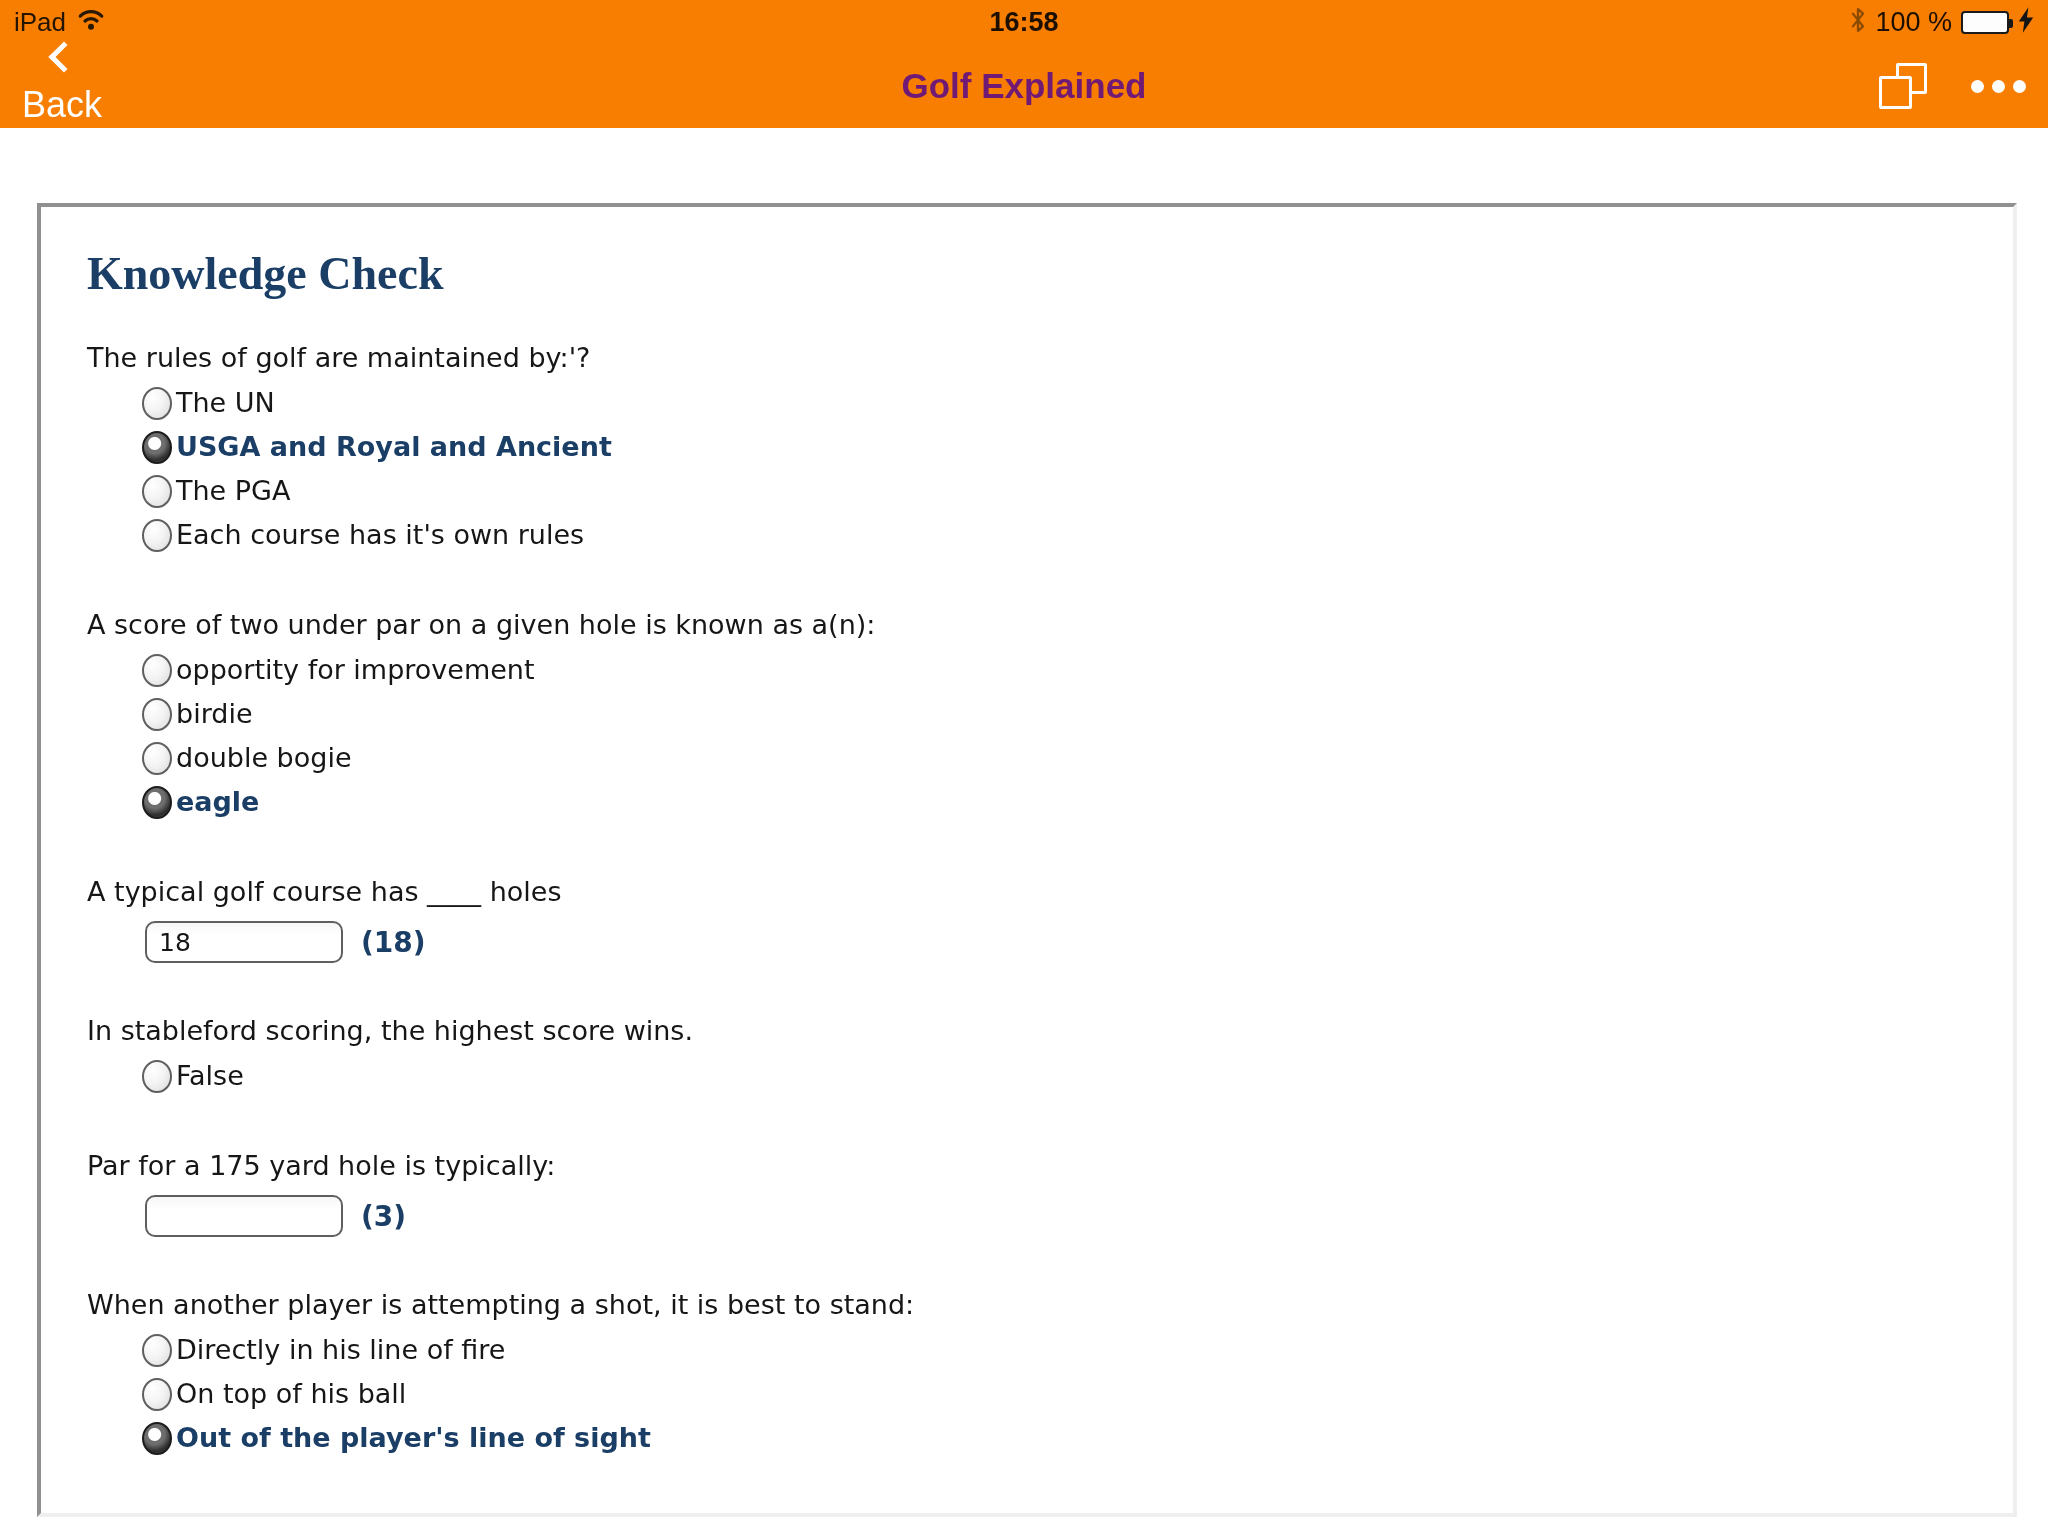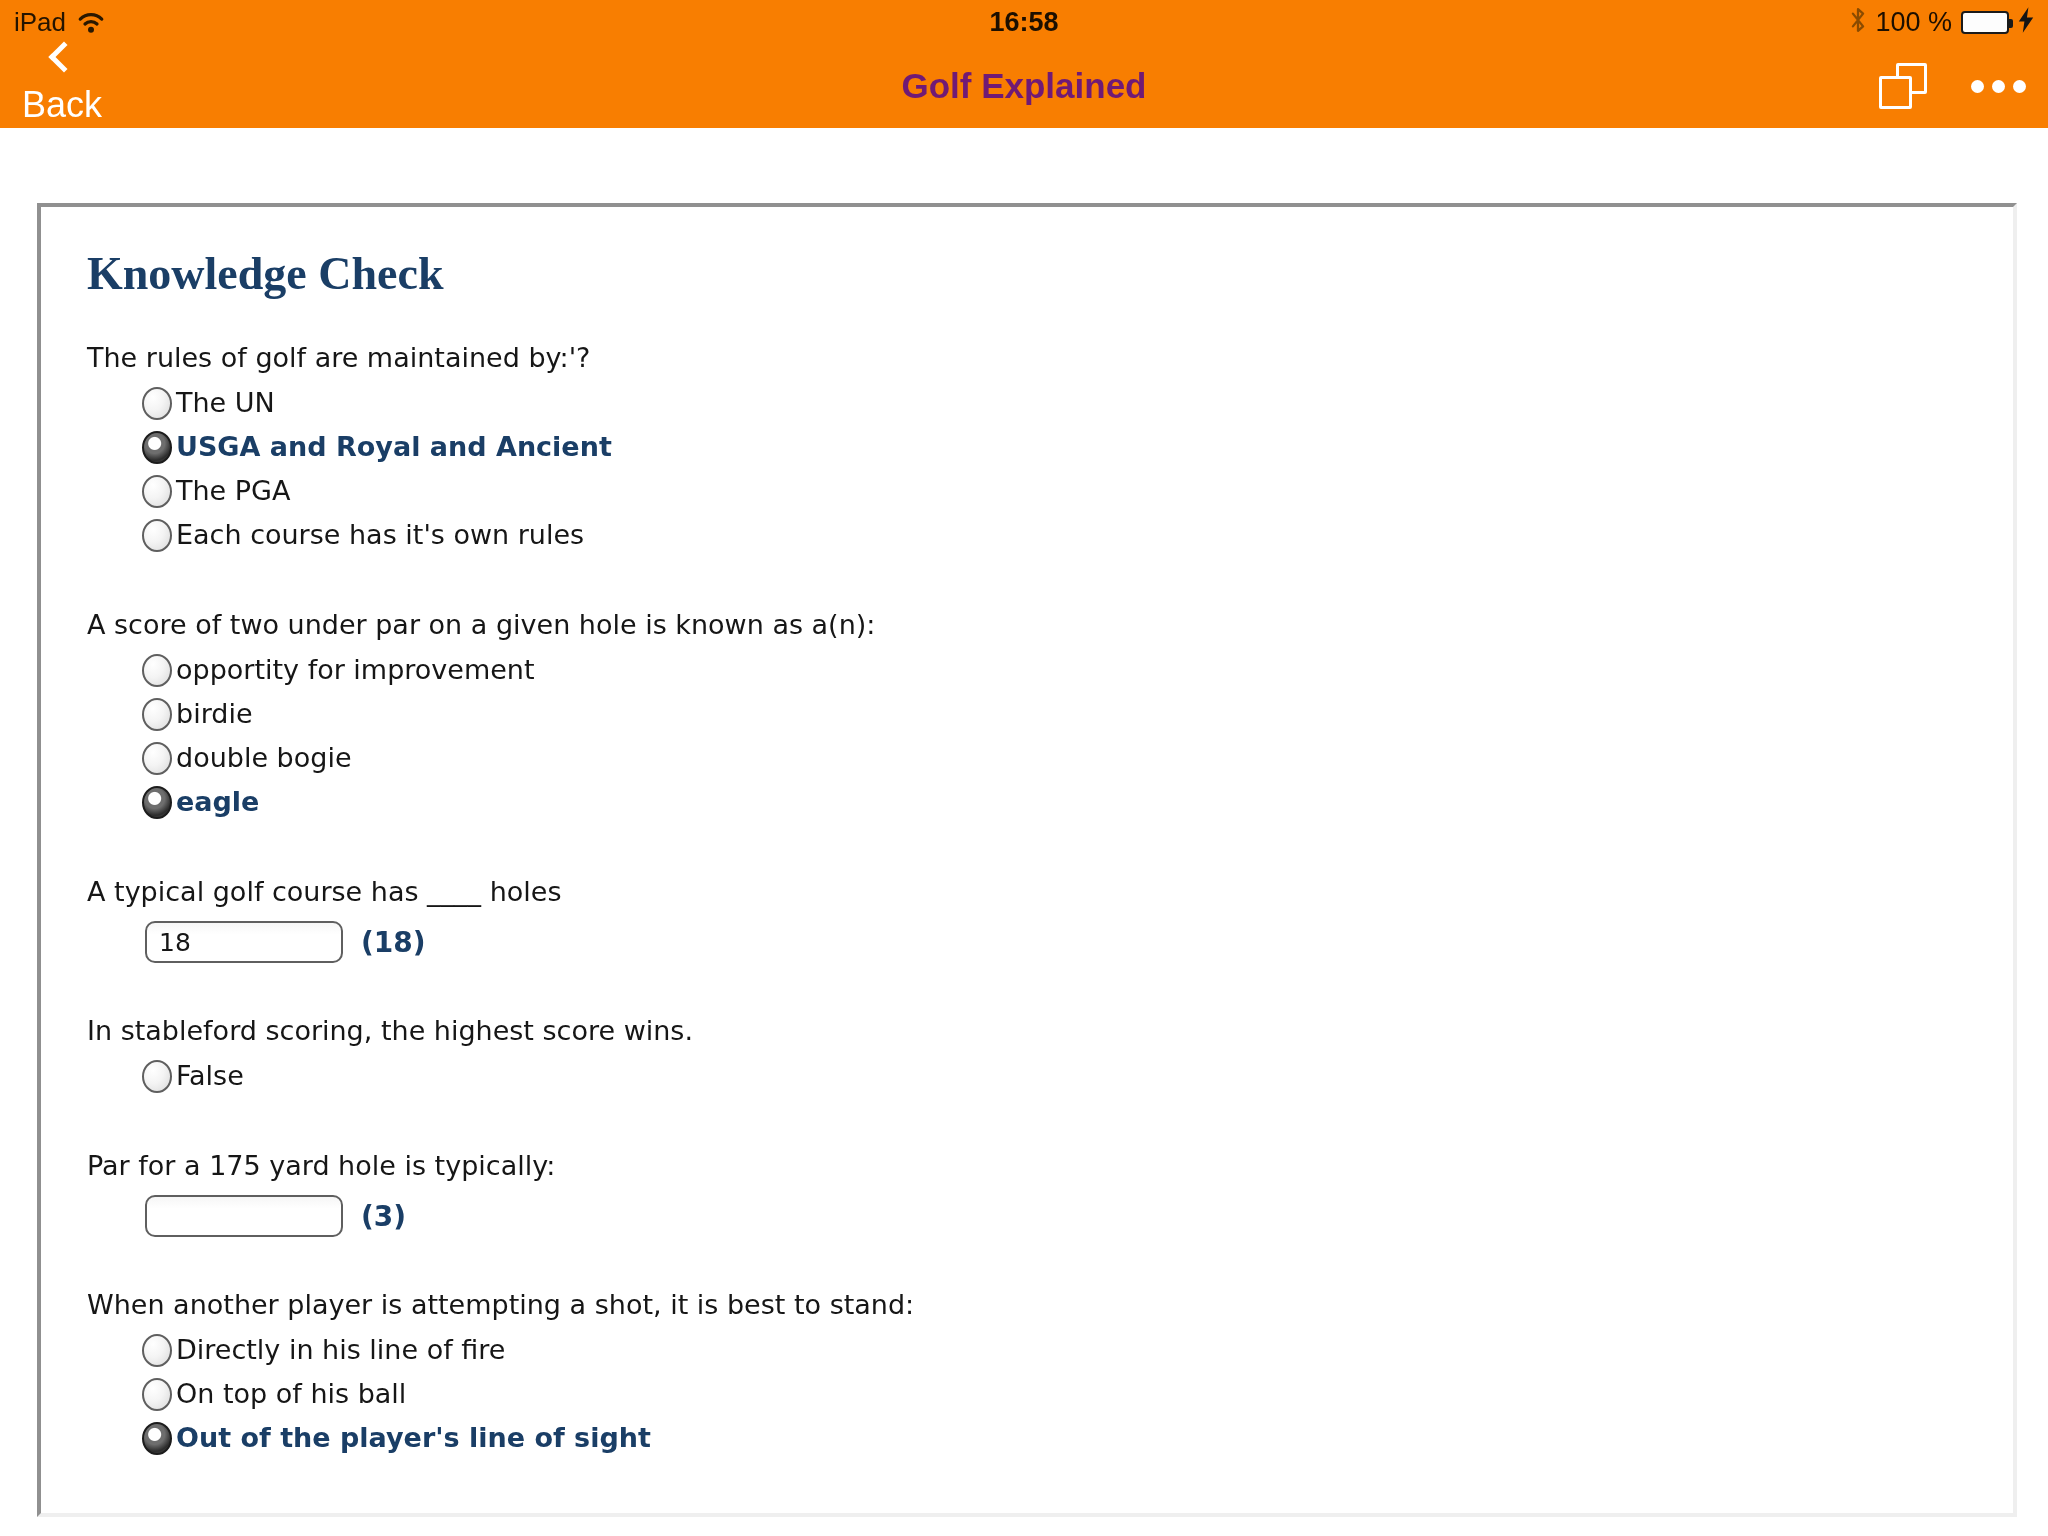--- a/index.html
+++ b/index.html
@@ -6,21 +6,21 @@
   html,body { width:2048px; height:1536px; overflow:hidden; }
   body { background:#ffffff; font-family:"DejaVu Sans", sans-serif; }
 
   
   .statusbar {
     position:relative; height:44px; background:#F87E01;
     display:flex; align-items:center; justify-content:space-between;
     padding:0 14px; color:#241400;
     font-family:"Liberation Sans","DejaVu Sans",sans-serif;
   }
-  .sb-left { display:flex; align-items:flex-end; gap:10px; }
+  .sb-left { display:flex; align-items:flex-start; gap:10px; }
   .sb-carrier { font-size:26px; color:#241400; }
   .sb-time {
     position:absolute; left:0; right:0; text-align:center;
     font-size:27px; font-weight:600; color:#1c0f00; pointer-events:none;
   }
   .sb-right { display:flex; align-items:center; gap:9px; z-index:1; }
   .sb-pct { font-size:27px; color:#1c0f00; }
   .battery { position:relative; width:48px; height:23px; border:2px solid #1a1a1a;
     border-radius:4px; background:#fdfdfd; padding:2px; }
   .battery-fill { width:100%; height:100%; background:#63D764; border-radius:1px; }

